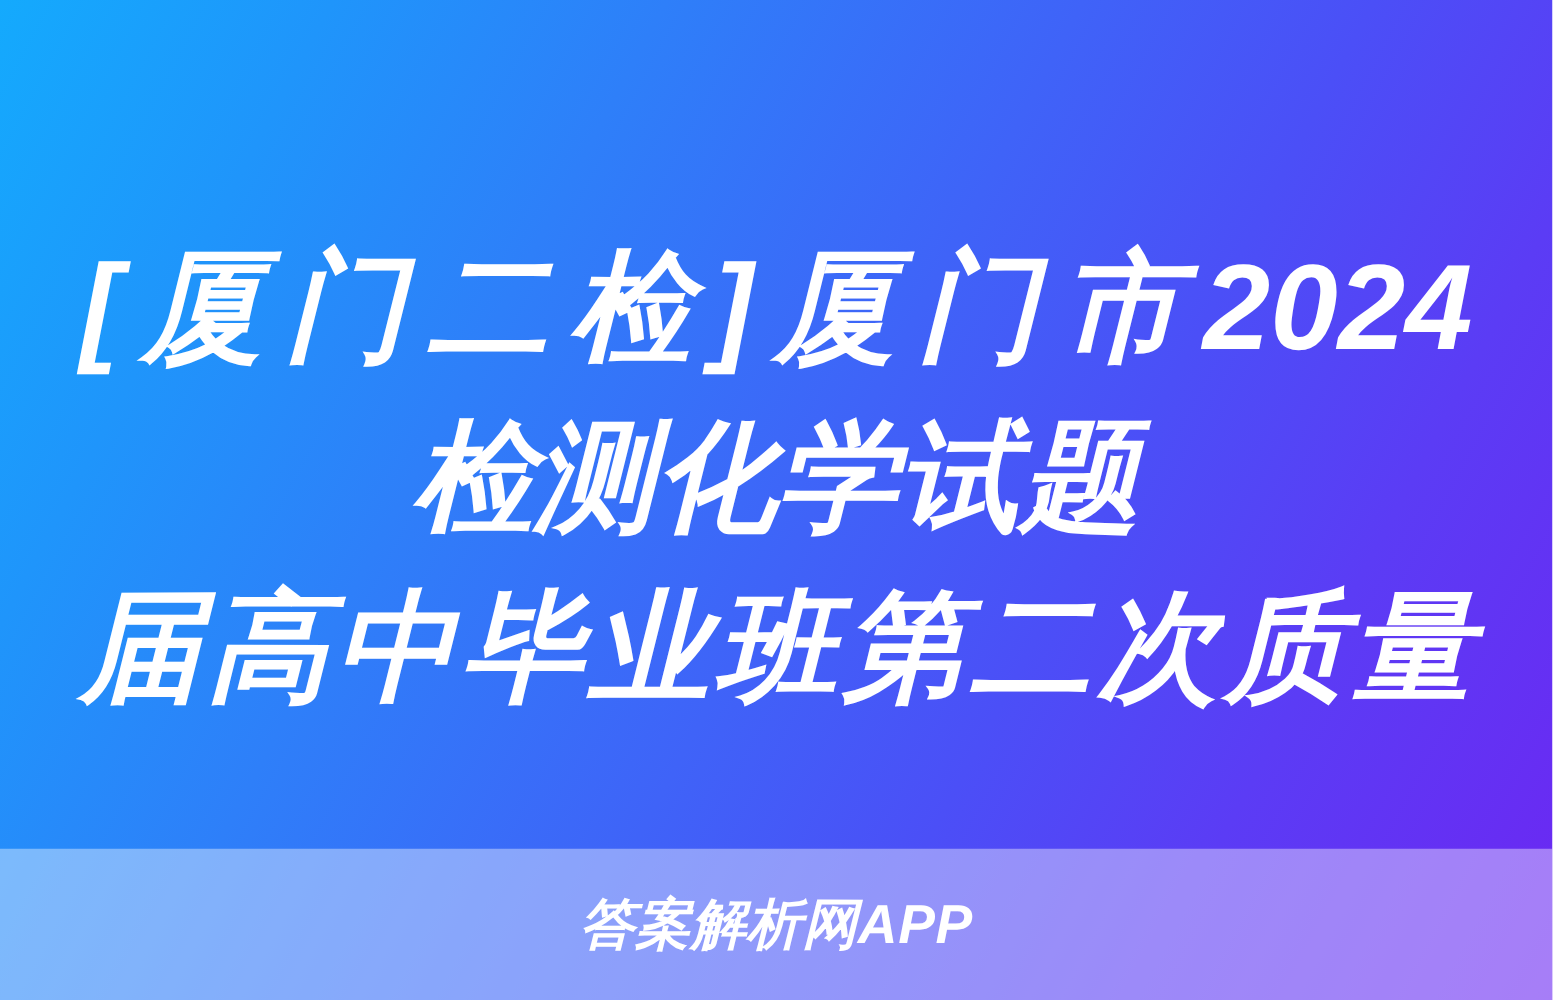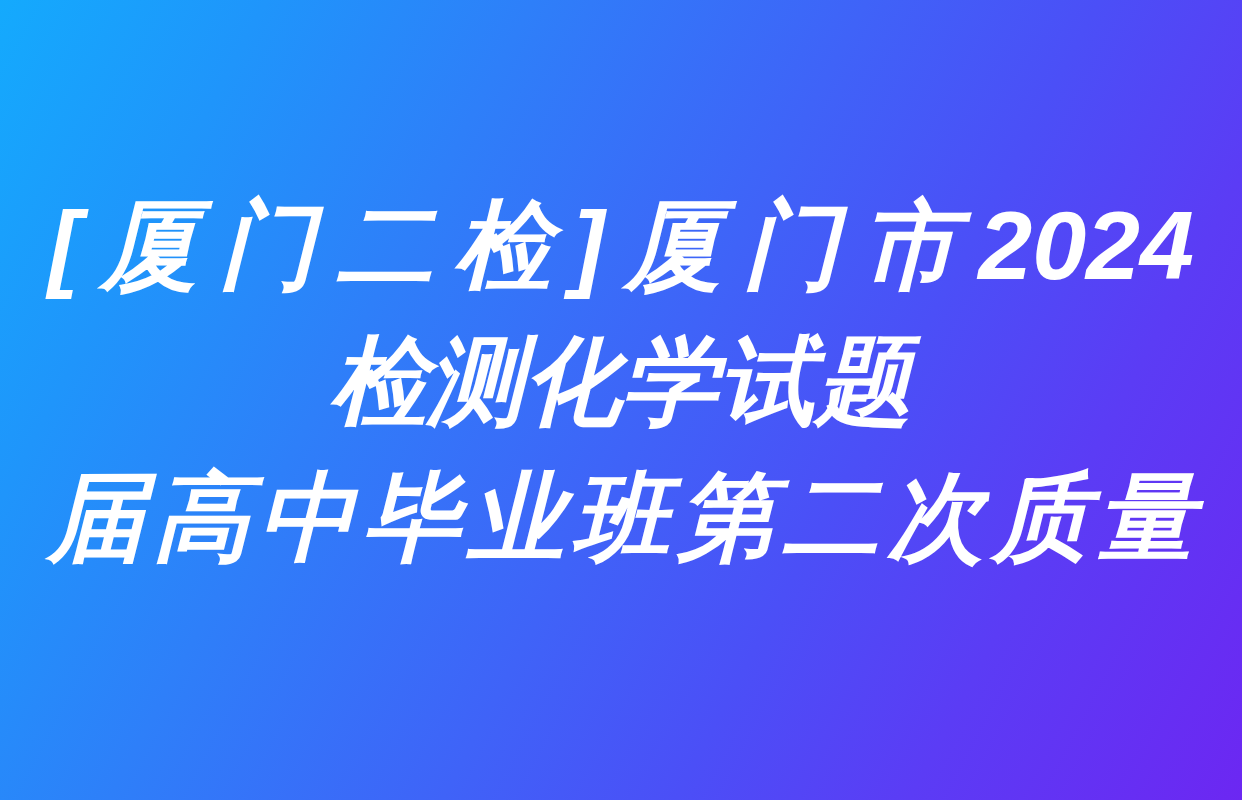--- a/index.html
+++ b/index.html
@@ -25,21 +25,21 @@
         #5B3CF5 80%,
         #6C27F2 100%);
   }
 
   
   .title-block {
     position: absolute;
     left: 0;
     right: 0;
     top: 178px;
-    padding: 0 48px;
+    padding: 0 64px;
     box-sizing: border-box;
     text-align: center;
   }
 
   .title-line {
     display: block;
     color: #ffffff;
     font-weight: 700;
     font-style: italic;
     font-size: 97px;
@@ -83,14 +83,17 @@
 <body>
 
 <div id="card">
 
   <div class="title-block">
     <span class="title-line full">[厦门二检]厦门市2024</span>
     <span class="title-line">检测化学试题</span>
     <span class="title-line full">届高中毕业班第二次质量</span>
   </div>
 
+  <div class="footer-band">
+    <span class="watermark">答案解析网APP</span>
+  </div>
 
 </div>
 
 </body></html>

